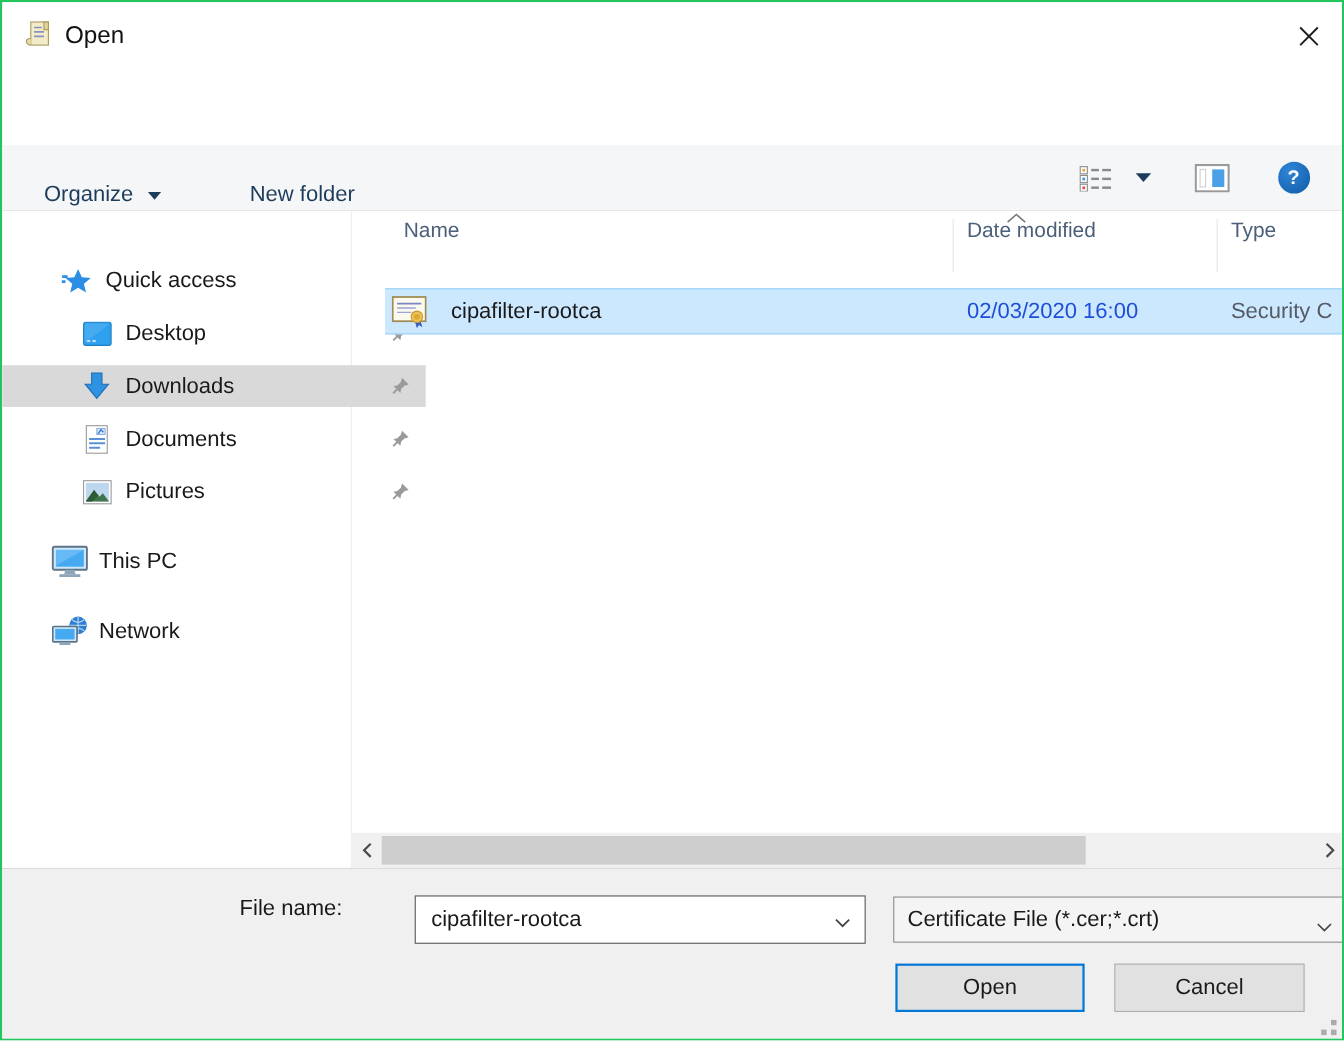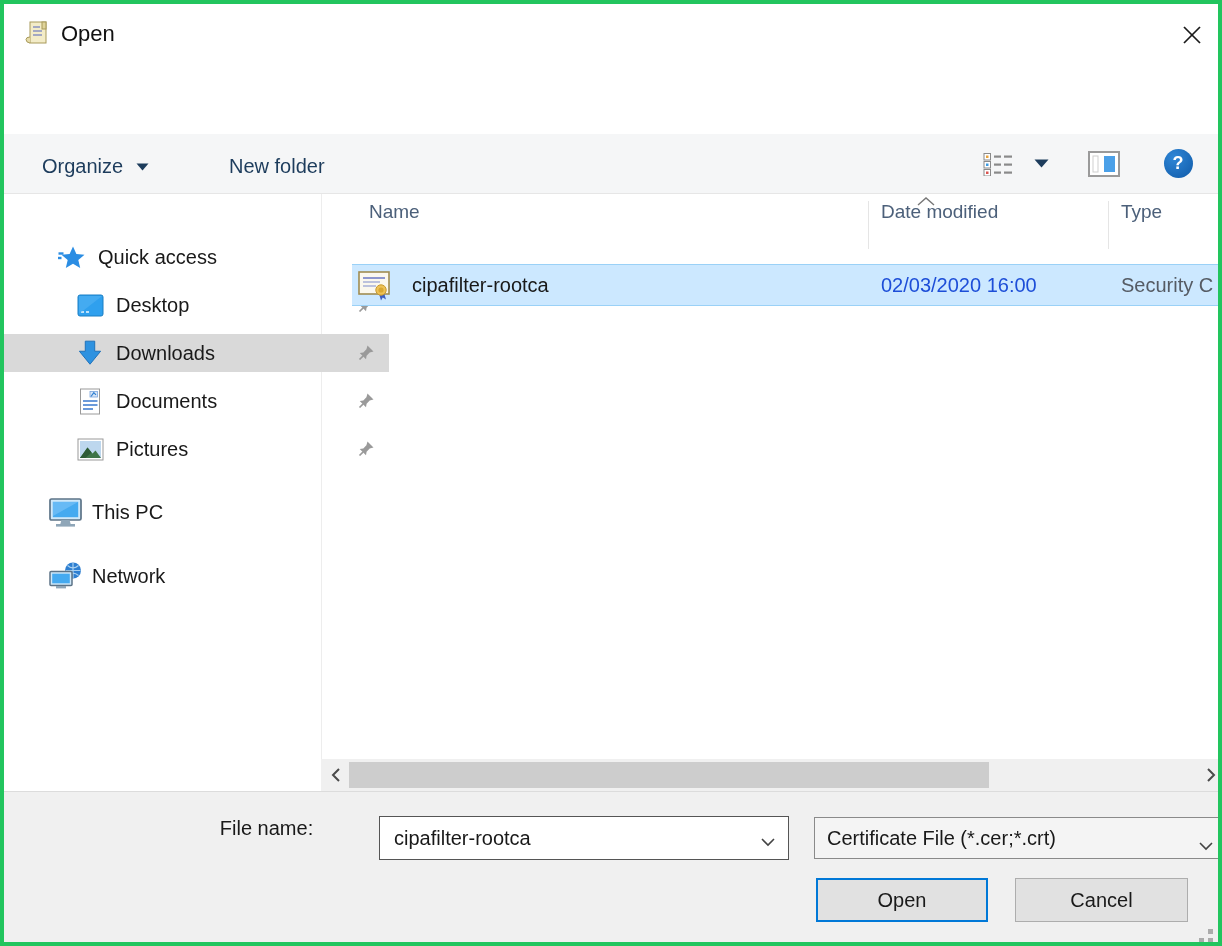--- a/index.html
+++ b/index.html
@@ -1,18 +1,18 @@
 <!DOCTYPE html>
 <html><head>
 <meta charset="utf-8">
 <style>
   html,body{margin:0;padding:0;background:#fff;}
   .window{
     position:relative;width:1222px;height:946px;box-sizing:border-box;
-    border:4px solid #22c55e;background:#fff;overflow:hidden;
+    border:2px solid #22c55e;background:#fff;overflow:hidden;
     font-family:"Liberation Sans", sans-serif;color:#191919;
     -webkit-font-smoothing:antialiased;
   }
   .abs{position:absolute;}
   
   .titlebar{left:0;top:0;width:100%;height:60px;background:#fff;}
   .title-icon{left:20px;top:15px;width:28px;height:28px;}
   .title-text{left:57px;top:0;height:60px;display:flex;align-items:center;font-size:22px;color:#111;}
   .close-btn{left:1164px;top:10px;width:48px;height:42px;display:flex;align-items:center;justify-content:center;cursor:pointer;}
   
@@ -24,21 +24,21 @@
   .crumb-dd{position:absolute;right:52px;top:0;height:40px;width:28px;display:flex;align-items:center;justify-content:center;}
   .crumb-sep{position:absolute;right:42px;top:6px;height:28px;width:1px;background:#e3e3e3;}
   .refresh-btn{position:absolute;right:6px;top:0;height:40px;width:34px;display:flex;align-items:center;justify-content:center;}
   .search-box{left:790px;top:75px;width:408px;height:42px;border:1px solid #d6d6d6;box-sizing:border-box;background:#fff;}
   .search-box input{position:absolute;left:0;top:0;width:100%;height:100%;border:none;outline:none;background:transparent;
     font-family:"Liberation Sans",sans-serif;font-size:20px;color:#191919;padding:0 46px 0 22px;box-sizing:border-box;}
   .search-box input::placeholder{color:#9a9a9a;opacity:1;}
   .search-icon{position:absolute;right:16px;top:9px;}
   
   .toolbar{left:0;top:130px;width:100%;height:60px;background:#f5f6f7;border-bottom:1px solid #e6e6e6;box-sizing:border-box;}
-  .tb-btn{top:3px;height:59px;display:flex;align-items:center;font-size:20px;color:#1d3c5c;cursor:pointer;}
+  .tb-btn{top:16px;height:59px;display:flex;align-items:center;font-size:20px;color:#1d3c5c;cursor:pointer;}
   .tb-caret{margin-left:13px;display:flex;align-items:center;}
   .tb-icon-btn{top:0;height:59px;display:flex;align-items:center;justify-content:center;cursor:pointer;}
   .help-circle{width:29px;height:29px;border-radius:50%;background:radial-gradient(circle at 35% 30%, #2f86d6, #0f5aa8);
     color:#fff;font-size:18px;font-weight:bold;display:flex;align-items:center;justify-content:center;}
   
   .main{left:0;top:190px;width:100%;height:597px;background:#fff;}
   .side-divider{left:317px;top:0;width:1px;height:597px;background:#ededed;}
   .side-item{left:0;width:317px;height:38px;display:flex;align-items:center;font-size:20px;cursor:pointer;}
   .side-item.selected{background:#d9d9d9;}
   .si-icon{display:flex;align-items:center;justify-content:center;width:36px;}

